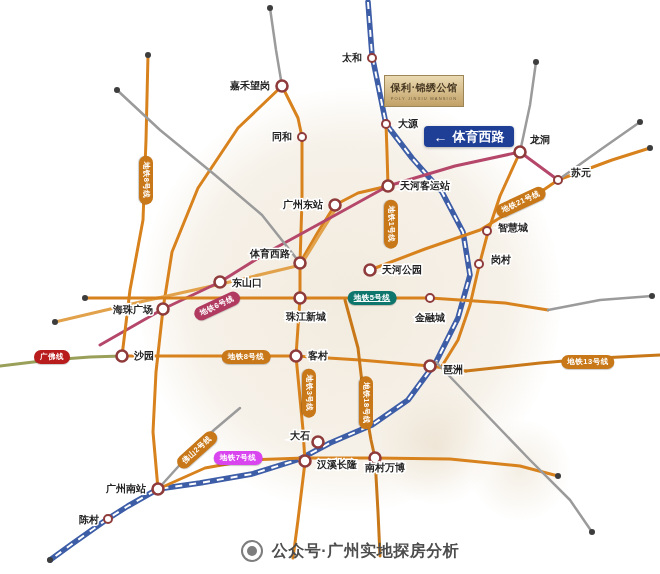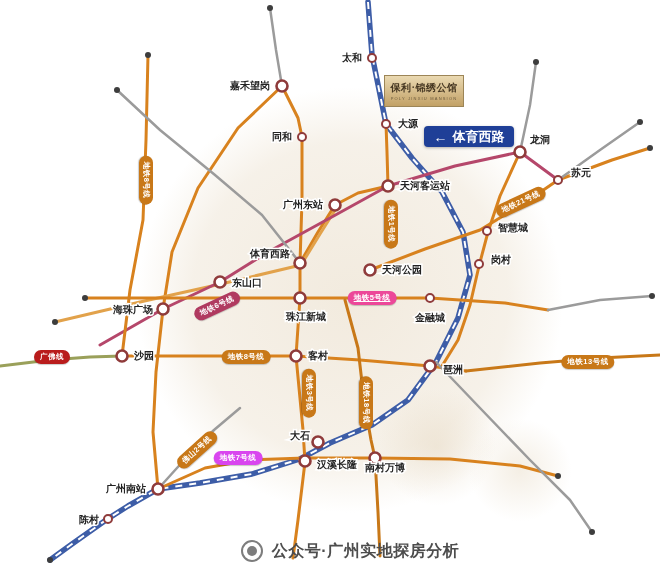--- a/index.html
+++ b/index.html
@@ -126,21 +126,21 @@
       <text x="146" y="492" text-anchor="end">广州南站</text>
       <circle cx="108" cy="519" r="4" fill="#ffffff" stroke="#8F3B3B" stroke-width="2"></circle>
       <text x="99" y="523" text-anchor="end">陈村</text>
     </svg>
 
   <div id="badges">
       <div class="badge" style="left: 146px; top: 180px; background: rgb(200, 120, 24); transform: translate(-50%, -50%) rotate(90deg);">地铁8号线</div>
       <div class="badge" style="left: 521px; top: 202px; background: rgb(200, 120, 24); transform: translate(-50%, -50%) rotate(-25deg);">地铁21号线</div>
       <div class="badge" style="left: 391px; top: 224px; background: rgb(200, 120, 24); transform: translate(-50%, -50%) rotate(90deg);">地铁1号线</div>
       <div class="badge" style="left: 217px; top: 306px; background: rgb(176, 58, 96); transform: translate(-50%, -50%) rotate(-25deg);">地铁6号线</div>
-      <div class="badge" style="left: 372px; top: 298px; background: #ec4899; transform: translate(-50%, -50%) rotate(0deg); text-decoration: underline;">地铁5号线</div>
+      <div class="badge" style="left: 372px; top: 298px; background: #0f766e; transform: translate(-50%, -50%) rotate(0deg); text-decoration: underline;">地铁5号线</div>
       <div class="badge" style="left: 52px; top: 357px; background: #b91c1c; transform: translate(-50%, -50%) rotate(0deg);">广佛线</div>
       <div class="badge" style="left: 246px; top: 357px; background: rgb(200, 120, 24); transform: translate(-50%, -50%) rotate(0deg);">地铁8号线</div>
       <div class="badge" style="left: 588px; top: 362px; background: rgb(200, 120, 24); transform: translate(-50%, -50%) rotate(0deg);">地铁13号线</div>
       <div class="badge" style="left: 309px; top: 393px; background: rgb(200, 120, 24); transform: translate(-50%, -50%) rotate(90deg);">地铁3号线</div>
       <div class="badge" style="left: 366px; top: 403px; background: rgb(200, 120, 24); transform: translate(-50%, -50%) rotate(90deg);">地铁18号线</div>
       <div class="badge" style="left: 238px; top: 458px; background: #d946ef; transform: translate(-50%, -50%) rotate(0deg);">地铁7号线</div>
       <div class="badge" style="left: 197px; top: 450px; background: rgb(200, 120, 24); transform: translate(-50%, -50%) rotate(-42deg);">佛山2号线</div>
     </div>
 
   <div class="logo-box" style="background: linear-gradient(rgb(234, 217, 178), rgb(194, 161, 102));">

